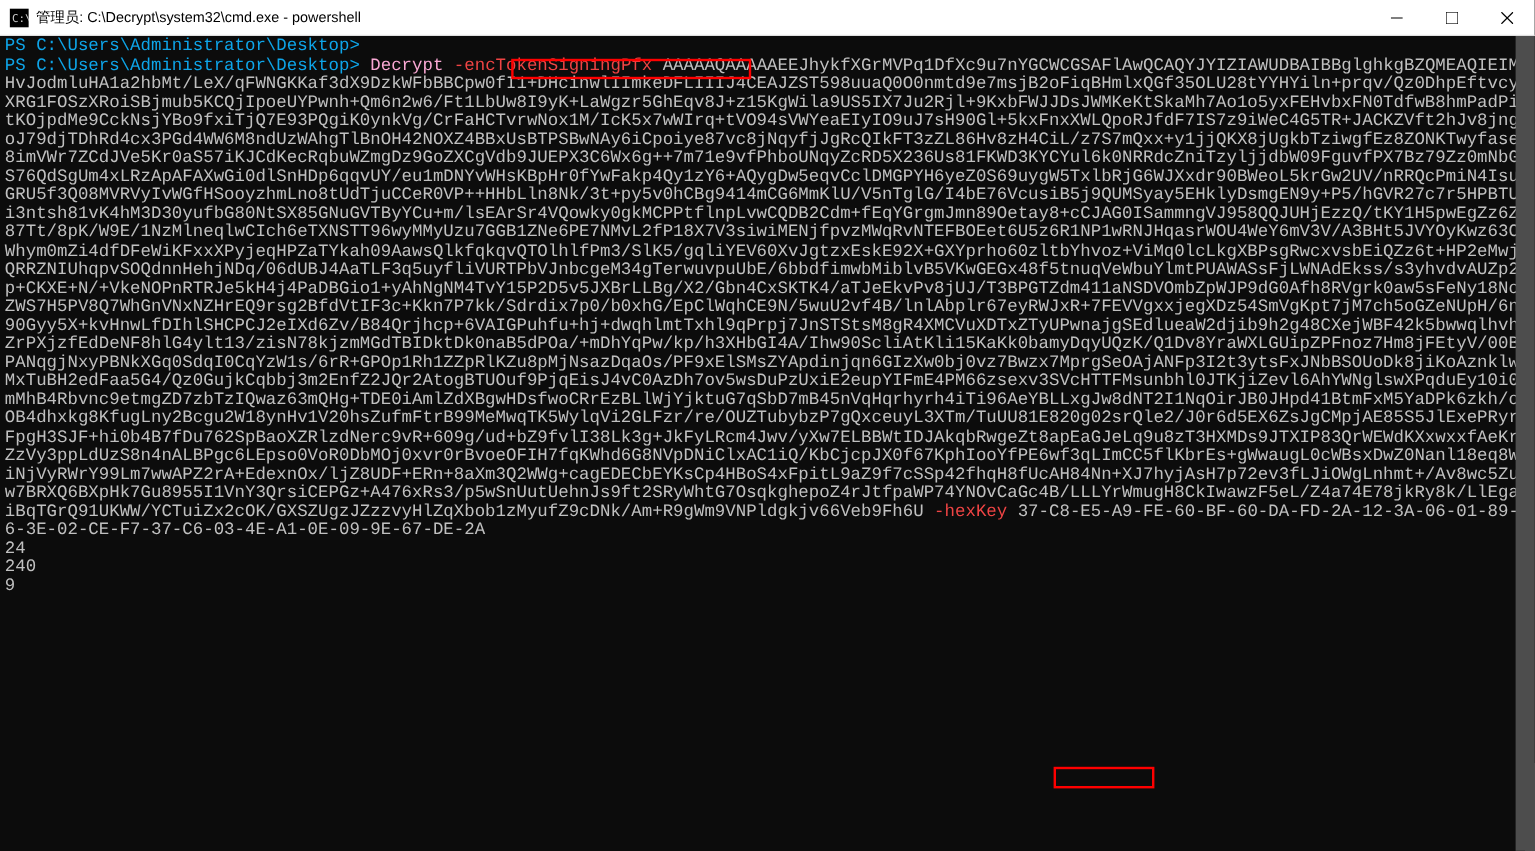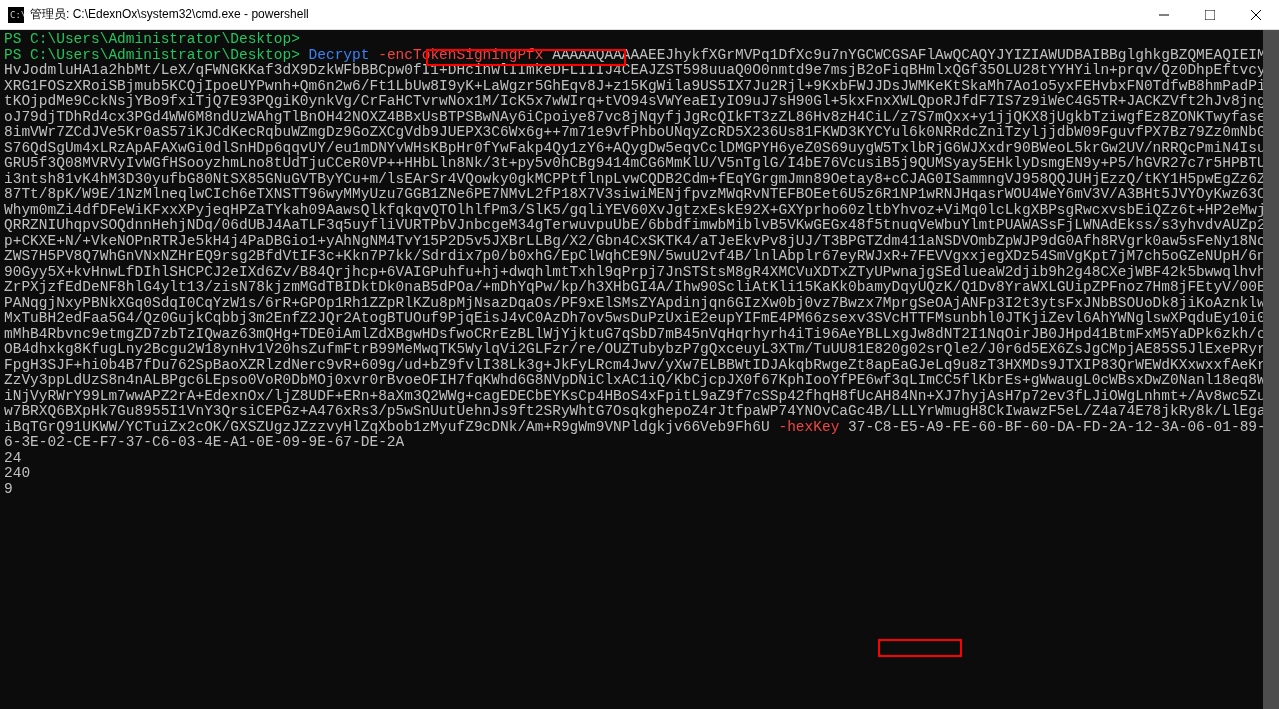--- a/index.html
+++ b/index.html
@@ -63,24 +63,24 @@
       height: calc(100% - 30px);
       overflow: hidden;
       position: relative;
     }
     .terminal-content {
       color: #c0c0c0;
       white-space: pre-wrap;
       word-break: break-all;
     }
     .prompt {
-      color: #22c55e;
+      color: #0ea5e9;
     }
     .cmd-yellow {
-      color: #3b82f6;
+      color: #f9a8d4;
     }
     .cmd-gray {
       color: #ef4444;
     }
     .cmd-white {
       color: #c0c0c0;
     }
     .hl-box1 {
       position: absolute;
       border: 2px solid #ff0000;
@@ -117,21 +117,21 @@
 <body>
 
 <div class="titlebar">
   <div class="titlebar-left">
     <span class="titlebar-icon">
       <svg width="16" height="16" viewBox="0 0 16 16">
         <rect x="0" y="0" width="16" height="16" fill="#000"></rect>
         <text x="2" y="11" font-size="9" fill="#ccc" font-family="monospace">C:\</text>
       </svg>
     </span>
-    <span class="titlebar-title">管理员: C:\EdexnOx\system32\cmd.exe - powershell</span>
+    <span class="titlebar-title">管理员: C:\Decrypt\system32\cmd.exe - powershell</span>
   </div>
   <div class="titlebar-controls">
     <button class="titlebar-btn">
       <svg width="10" height="10" viewBox="0 0 10 10">
         <line x1="0" y1="5" x2="10" y2="5" stroke="#000" stroke-width="1"></line>
       </svg>
     </button>
     <button class="titlebar-btn">
       <svg width="10" height="10" viewBox="0 0 10 10">
         <rect x="0" y="0" width="10" height="10" fill="none" stroke="#000" stroke-width="1"></rect>

